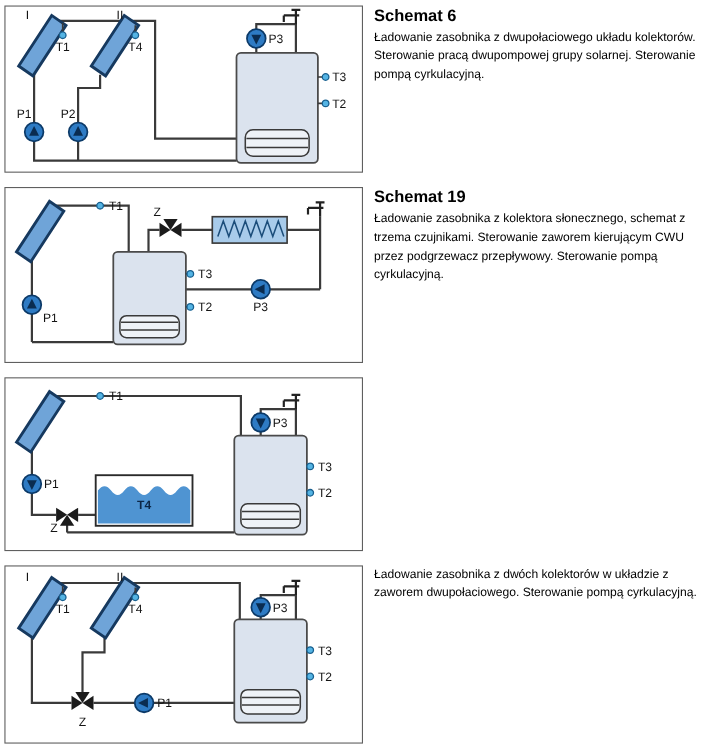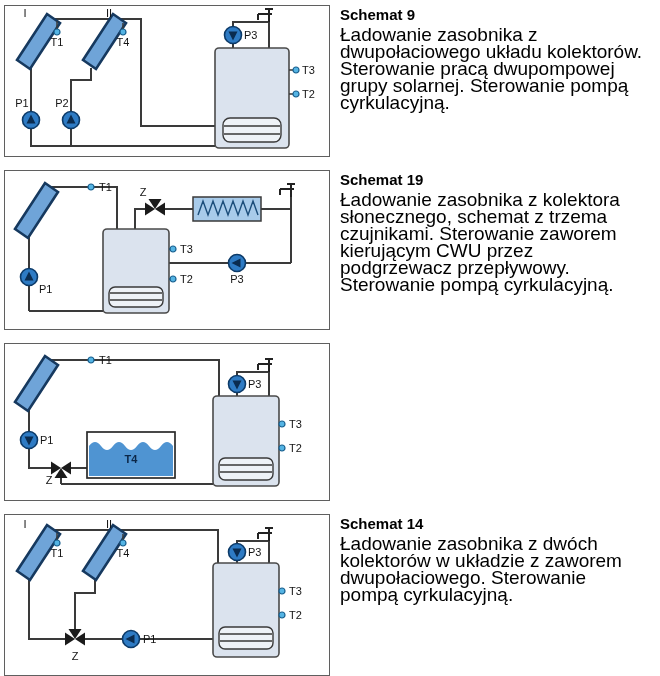--- a/index.html
+++ b/index.html
@@ -2,21 +2,21 @@
 <html><head>
 <meta charset="utf-8">
 <style>
   html,body{margin:0;padding:0;background:#ffffff;}
   body{width:660px;font-family:"Liberation Sans",sans-serif;color:#000;}
   .page{padding:5px 4px;box-sizing:border-box;}
   .row{display:flex;align-items:flex-start;margin-bottom:13px;}
   .box{border:1px solid #5f5f5f;background:#fff;flex:0 0 auto;}
   .txt{margin-left:10px;width:308px;}
   .txt h3{margin:1px 0 3px;font-size:15px;font-weight:bold;}
-  .txt p{margin:0;font-size:19px;line-height:17px;}
+  .txt p{margin:0;font-size:11px;line-height:17px;}
   svg{display:block;}
   .pipe{stroke:#3a3a3a;stroke-width:2;fill:none;}
   .stem{stroke:#3a3a3a;stroke-width:1.5;fill:none;}
   .lbl{font-size:11px;fill:#141414;}
   .lbl-water{fill:#0c2747;font-weight:bold;}
   .tank{fill:#dbe3ee;stroke:#4a4a4a;stroke-width:1.6;}
   .coil{fill:#eef2f7;stroke:#3a3a3a;stroke-width:1.4;}
   .coil-line{stroke:#3a3a3a;stroke-width:1.4;}
   .hx{fill:#a8cbea;stroke:#3a3a3a;stroke-width:1.5;}
   .hx-coil{stroke:#1b4d7a;stroke-width:1.4;fill:none;}
@@ -76,21 +76,21 @@
         <text class="lbl" x="52" y="40" text-anchor="middle">T1</text>
         <text class="lbl" x="118" y="40" text-anchor="middle">T4</text>
         <text class="lbl" x="17" y="101" text-anchor="middle">P1</text>
         <text class="lbl" x="57" y="101" text-anchor="middle">P2</text>
         <text class="lbl" x="239" y="33">P3</text>
         <text class="lbl" x="297" y="68">T3</text>
         <text class="lbl" x="297" y="92">T2</text>
       </svg>
     </div>
     <div class="txt">
-      <h3>Schemat 9</h3>
+      <h3>Schemat 6</h3>
       <p>Ładowanie zasobnika z dwupołaciowego układu kolektorów. Sterowanie pracą dwupompowej grupy solarnej. Sterowanie pompą cyrkulacyjną.</p>
     </div>
   </section>
 
   <section class="row">
     <div class="box">
       <svg width="324" height="158" viewBox="0 0 324 158">
         <path class="pipe" d="M46,16 H112 V58 M130,58 V38 H140 M160,38 H188 M256,38 H286 M286,92 V26 M164,92 H286 M24,64 V140 M24,140 H98"></path>
         <rect class="tank" x="98" y="58" width="66" height="84" rx="4"></rect>
         <g>
@@ -181,18 +181,17 @@
         <text class="lbl" x="52" y="42" text-anchor="middle">T1</text>
         <text class="lbl" x="118" y="42" text-anchor="middle">T4</text>
         <text class="lbl" x="243" y="41">P3</text>
         <text class="lbl" x="284" y="80">T3</text>
         <text class="lbl" x="284" y="104">T2</text>
         <text class="lbl" x="138" y="128">P1</text>
         <text class="lbl" x="70" y="145" text-anchor="middle">Z</text>
       </svg>
     </div>
     <div class="txt">
-      <h3>Schemat 14</h3>
       <p>Ładowanie zasobnika z dwóch kolektorów w układzie z zaworem dwupołaciowego. Sterowanie pompą cyrkulacyjną.</p>
     </div>
   </section>
 
 </div>
 
 </body></html>

